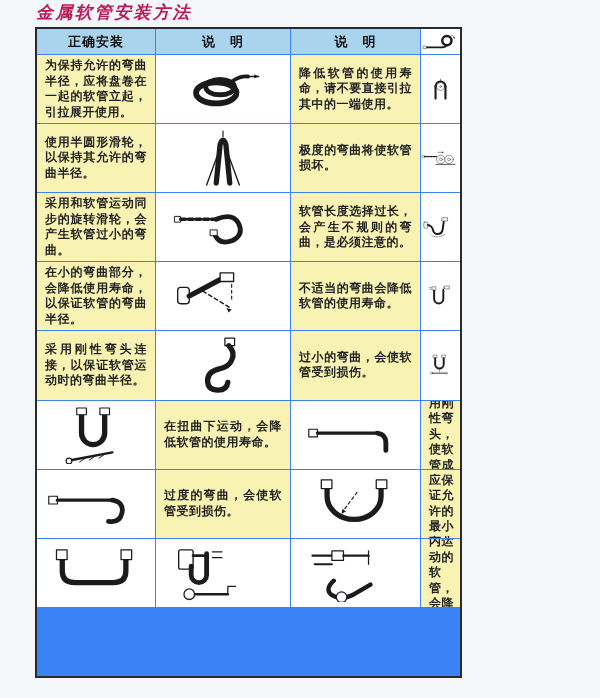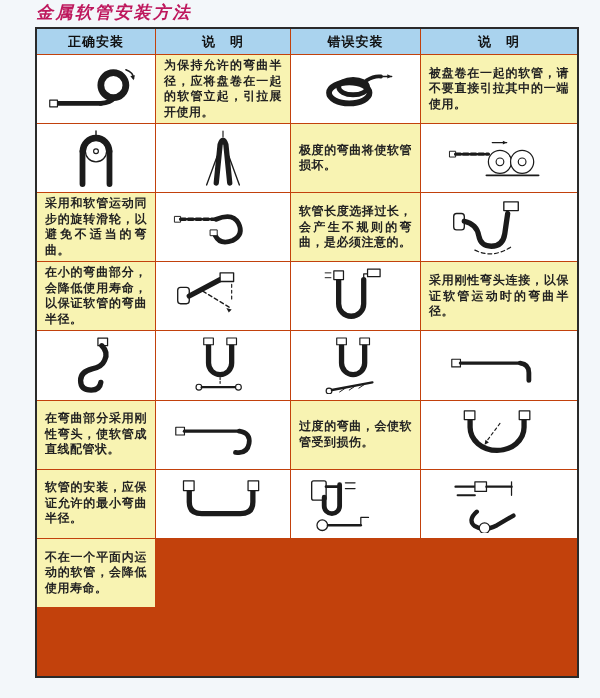--- a/index.html
+++ b/index.html
@@ -6,22 +6,22 @@
   .page{
     position:relative;width:600px;height:698px;background:#f3f7fa;
     font-family:"Liberation Sans","DejaVu Sans",sans-serif;overflow:hidden;
   }
   .title{
     position:absolute;left:36px;top:1px;font-size:17px;font-weight:bold;
     font-style:italic;color:#be185d;letter-spacing:2.5px;
     font-family:"DejaVu Serif","Liberation Serif",serif;
   }
   .grid{
-    position:absolute;left:35px;top:27px;width:544px;height:651px;
-    box-sizing:border-box;border:2px solid #2a2a2a;background:#c2410c;
+    position:absolute;left:35px;top:27px;width:427px;height:651px;
+    box-sizing:border-box;border:2px solid #2a2a2a;background:#3b82f6;
     display:grid;grid-template-columns:118px 134px 129px 1fr;
     grid-template-rows:25px repeat(9,1fr);gap:1px;
   }
   .cell{display:flex;align-items:center;justify-content:center;overflow:hidden;}
   .hdr{background:#aad3ee;font-size:13px;font-weight:bold;color:#101010;letter-spacing:1px;}
   .fig{background:#ffffff;}
   .desc{background:#f8f3b2;justify-content:flex-start;padding:2px 8px;}
   .desc .t{
     font-size:12px;font-weight:bold;color:#222222;line-height:15.5px;
     text-align:justify;letter-spacing:0.5px;word-break:break-all;
@@ -34,21 +34,20 @@
 <body>
 
 <div class="page">
 
   <div class="title">金属软管安装方法</div>
 
   <div class="grid">
 
     <div class="cell hdr">正确安装</div>
     <div class="cell hdr">说　明</div>
-    <div class="cell hdr">错误安装</div>
     <div class="cell hdr">说　明</div>
 
     <div class="cell fig">
       <svg class="art" width="106" height="58" viewBox="0 0 110 60">
         <circle cx="73" cy="26" r="13" stroke-width="7"></circle>
         <path d="M60 45 Q70 44 74 39" stroke-width="5"></path>
         <path d="M13 45 H60" stroke-width="5"></path>
         <rect class="wfill" x="7" y="41.5" width="8" height="7" stroke-width="1.2"></rect>
         <path d="M86 10 q8 3 8 9" stroke-width="1.5"></path>
         <path class="fill" d="M94 21 l-3.4 -4.4 4.8 -0.8 z"></path>
@@ -60,33 +59,36 @@
     <div class="cell fig">
       <svg class="art" width="106" height="58" viewBox="0 0 110 60">
         <ellipse cx="48" cy="34" rx="21" ry="11" stroke-width="6"></ellipse>
         <ellipse cx="52" cy="28" rx="15" ry="8" stroke-width="5"></ellipse>
         <path d="M66 21 q8 -5 15 -4" stroke-width="4"></path>
         <path d="M83 17 h9" stroke-width="1.5"></path>
         <path class="fill" d="M92 17 l-4.5 -2.2 0 4.4 z"></path>
       </svg>
     </div>
     <div class="cell desc">
-        <span class="t">被盘卷在一起的软管，请不要直接引拉其中的一端使用。</span>
+        <span class="t">降低软管的使用寿命，请不要直接引拉其中的一端使用。</span>
       </div>
 
     <div class="cell fig">
       <svg class="art" width="106" height="58" viewBox="0 0 110 60">
         <path d="M55 2 V9" stroke-width="1.5"></path>
         <circle class="wfill" cx="55" cy="23" r="11" stroke-width="1.3"></circle>
         <circle cx="55" cy="23" r="2.5" stroke-width="1.2"></circle>
         <path d="M41 23 a14 14 0 0 1 28 0" stroke-width="6"></path>
         <path d="M41 23 V57" stroke-width="6"></path>
         <path d="M69 23 V57" stroke-width="6"></path>
       </svg>
     </div>
+    <div class="cell desc">
+        <span class="t">使用半圆形滑轮，以保持其允许的弯曲半径。</span>
+      </div>
     <div class="cell fig">
       <svg class="art" width="106" height="58" viewBox="0 0 110 60">
         <path d="M55 2 V8" stroke-width="1.2"></path>
         <path d="M48 56 L52 16 Q55 7 58 16 L62 56" stroke-width="5.5"></path>
         <path d="M38 58 L49 28" stroke-width="1.4"></path>
         <path d="M72 58 L61 28" stroke-width="1.4"></path>
       </svg>
     </div>
     <div class="cell desc">
         <span class="t">极度的弯曲将使软管损坏。</span>
@@ -99,21 +101,21 @@
         <path d="M48 14 h15" stroke-width="1.3"></path>
         <path class="fill" d="M63 14 l-4 -2 0 4 z"></path>
         <circle class="wfill" cx="56" cy="34" r="12" stroke-width="1.3"></circle>
         <circle cx="56" cy="34" r="4" stroke-width="1.2"></circle>
         <circle class="wfill" cx="79" cy="34" r="12" stroke-width="1.3"></circle>
         <circle cx="79" cy="34" r="4" stroke-width="1.2"></circle>
         <path d="M42 48 H96" stroke-width="2"></path>
       </svg>
     </div>
     <div class="cell desc">
-        <span class="t">采用和软管运动同步的旋转滑轮，以避免不适当的弯曲。</span>
+        <span class="t">采用和软管运动同步的旋转滑轮，会产生软管过小的弯曲。</span>
       </div>
     <div class="cell fig">
       <svg class="art" width="106" height="58" viewBox="0 0 110 60">
         <rect class="wfill" x="5" y="19" width="6" height="6" stroke-width="1"></rect>
         <path d="M11 22 H48" stroke-width="3.5" stroke-dasharray="5 3"></path>
         <path d="M48 22 q17 -7 23 4 q6 12 -6 18 q-13 5 -18 -5" stroke-width="5"></path>
         <rect class="wfill" x="42" y="33" width="7" height="6" stroke-width="1"></rect>
       </svg>
     </div>
     <div class="cell desc">
@@ -135,39 +137,45 @@
     <div class="cell fig">
       <svg class="art" width="106" height="58" viewBox="0 0 110 60">
         <rect class="wfill" x="8" y="21" width="12" height="17" rx="3" stroke-width="1.4"></rect>
         <path d="M20 30 L52 13" stroke-width="5.5"></path>
         <rect class="wfill" x="52" y="6" width="14" height="9" stroke-width="1.4"></rect>
         <path d="M34 25 L62 42" stroke-width="1.4" stroke-dasharray="4 3"></path>
         <path class="fill" d="M64 44 l-5.5 -1.5 2.5 4.5 z"></path>
         <path d="M64 18 V34" stroke-width="1.2" stroke-dasharray="3 3"></path>
       </svg>
     </div>
+    <div class="cell desc">
+        <span class="t">不适当的弯曲会降低软管的使用寿命。</span>
+      </div>
 
     <div class="cell fig">
       <svg class="art" width="106" height="58" viewBox="0 0 110 60">
         <path d="M37 13 v25 a13 13 0 0 0 26 0 V13" stroke-width="5.5"></path>
         <rect class="wfill" x="32" y="4" width="10" height="9" stroke-width="1.3"></rect>
         <path d="M63 13 v-6 h10" stroke-width="1.3"></path>
         <rect class="wfill" x="67" y="2" width="13" height="8" stroke-width="1.3"></rect>
         <path d="M23 6 h6 M23 11 h6" stroke-width="1"></path>
       </svg>
     </div>
     <div class="cell desc">
         <span class="t">采用刚性弯头连接，以保证软管运动时的弯曲半径。</span>
       </div>
     <div class="cell fig">
       <svg class="art" width="106" height="58" viewBox="0 0 110 60">
         <rect class="wfill" x="57" y="2" width="10" height="8" stroke-width="1.3"></rect>
         <path d="M61 10 q7 7 3 15 q-3 7 -13 9 q-12 3 -12 12 q0 10 11 10 q9 0 10 -8" stroke-width="5.5"></path>
       </svg>
     </div>
+    <div class="cell desc">
+        <span class="t">过小的弯曲，会使软管受到损伤。</span>
+      </div>
 
     <div class="cell fig">
       <svg class="art" width="106" height="58" viewBox="0 0 110 60">
         <path d="M40 8 v20 a12 12 0 0 0 24 0 V8" stroke-width="5.5"></path>
         <rect class="wfill" x="35" y="2" width="10" height="7" stroke-width="1.2"></rect>
         <rect class="wfill" x="59" y="2" width="10" height="7" stroke-width="1.2"></rect>
         <path d="M52 43 v6" stroke-width="1.2" stroke-dasharray="2 2"></path>
         <circle class="wfill" cx="30" cy="53" r="3" stroke-width="1.2"></circle>
         <path d="M33 53 H68" stroke-width="2.5"></path>
         <circle class="wfill" cx="71" cy="53" r="3" stroke-width="1.2"></circle>
@@ -176,20 +184,23 @@
     <div class="cell fig">
       <svg class="art" width="106" height="58" viewBox="0 0 110 60">
         <path d="M40 8 v20 a12 12 0 0 0 24 0 V8" stroke-width="5.5"></path>
         <rect class="wfill" x="35" y="2" width="10" height="7" stroke-width="1.2"></rect>
         <rect class="wfill" x="59" y="2" width="10" height="7" stroke-width="1.2"></rect>
         <circle class="wfill" cx="27" cy="57" r="3" stroke-width="1.2"></circle>
         <path d="M30 56 L72 48" stroke-width="2.5"></path>
         <path d="M38 58 l6 -4 M48 56 l6 -4 M58 54 l6 -4" stroke-width="1"></path>
       </svg>
     </div>
+    <div class="cell desc">
+        <span class="t">在扭曲下运动，会降低软管的使用寿命。</span>
+      </div>
 
     <div class="cell fig">
       <svg class="art" width="106" height="58" viewBox="0 0 110 60">
         <rect class="wfill" x="6" y="24" width="9" height="8" stroke-width="1.2"></rect>
         <path d="M15 28 H77" stroke-width="3.5"></path>
         <path d="M77 28 q9 1 9 10 v8" stroke-width="5"></path>
       </svg>
     </div>
     <div class="cell desc">
         <span class="t">在弯曲部分采用刚性弯头，使软管成直线配管状。</span>

